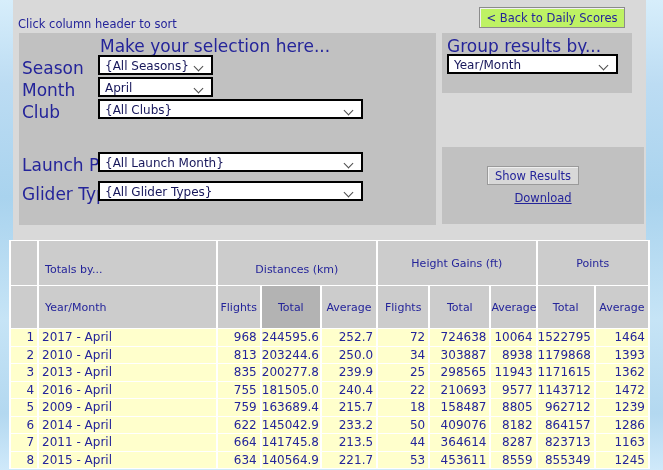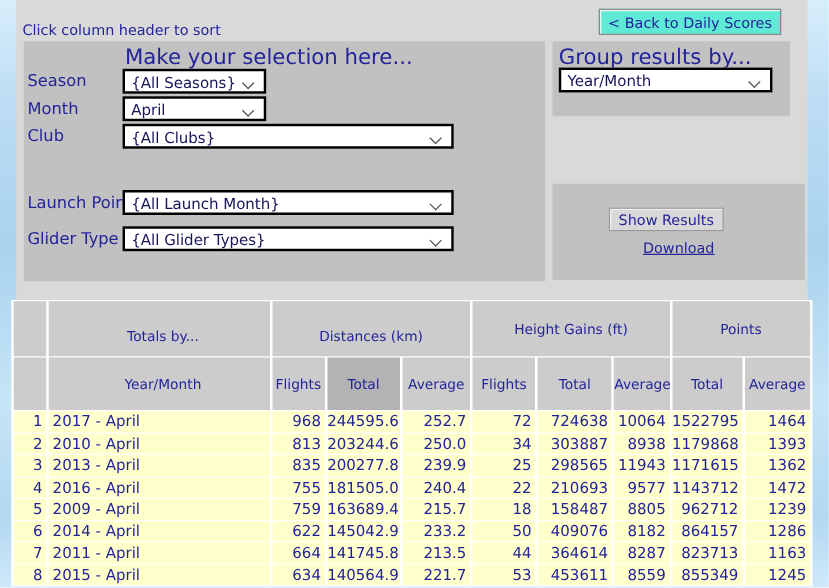--- a/index.html
+++ b/index.html
@@ -10,31 +10,31 @@
     position:relative; color:#24249a;
   }
   .content {
     position:absolute; left:13px; top:0; width:633px; height:240px;
     background:#d9d9d9;
   }
   .intro1 { position:absolute; left:5px; top:2px;  font-size:11.5px; white-space:nowrap; }
   .intro2 { position:absolute; left:5px; top:17px; font-size:11.5px; white-space:nowrap; }
   .back-btn {
     position:absolute; left:466px; top:7px; width:146px; height:21px;
-    background:#5eead4; border:1px solid #8b8b8b;
+    background:#bef264; border:1px solid #8b8b8b;
     box-shadow:inset 1px 1px 0 #f2f2f2;
     font-family:inherit; font-size:11.5px; color:#24249a;
     text-align:center; line-height:18px; cursor:pointer; white-space:nowrap;
   }
   .panel { position:absolute; background:#c1c1c1; }
   .panel-left  { left:6px;   top:33px;  width:417px; height:192px; }
   .panel-rt    { left:429px; top:33px;  width:190px; height:60px;  }
   .panel-rb    { left:429px; top:147px; width:202px; height:77px;  }
   .panel-title { position:absolute; font-size:17px; white-space:nowrap; }
-  .lbl { position:absolute; left:3px; font-size:13px; white-space:nowrap; }
+  .lbl { position:absolute; left:3px; font-size:17px; white-space:nowrap; }
   .sel {
     position:absolute; height:20px; background:#ffffff;
     border:2px solid #000000; font-size:12px; color:#16165a;
     line-height:18px; padding-left:5px; white-space:nowrap; cursor:default;
   }
   .sel .chev {
     position:absolute; right:9px; top:6px; width:7px; height:7px;
     border-right:1.4px solid #4d4d4d; border-bottom:1.4px solid #4d4d4d;
     transform:rotate(45deg);
   }
@@ -48,21 +48,21 @@
   .dl-link { position:absolute; left:0; top:44px; width:100%; text-align:center;
     font-size:11.5px; color:#24249a; text-decoration:underline; }
   .tbl-wrap { position:absolute; left:9px; top:240px; width:641px; background:#ffffff; }
   table { border-collapse:separate; border-spacing:2px 1px; table-layout:fixed; width:641px; }
   th { background:#cccccc; font-weight:normal; font-size:11px; color:#24249a;
        white-space:nowrap; overflow:visible; }
   tr.h1 th { height:44px; }
   tr.h2 th { height:42px; vertical-align:middle; }
   th.vb { vertical-align:bottom; padding-bottom:9px; }
   th.vm { vertical-align:middle; }
-  th.tl { text-align:center; padding-left:6px; }
+  th.tl { text-align:left; padding-left:6px; }
   th.sorted { background:#b3b3b3; }
   td { background:#ffffcc; font-size:12px; color:#24249a; height:16.5px;
        line-height:16px; white-space:nowrap; overflow:hidden; }
   td.rank { text-align:right; padding-right:3px; }
   td.grp  { text-align:left;  padding-left:3px; }
   td.num  { text-align:right; padding-right:3px; }
 </style>
 </head>
 <body>
 

